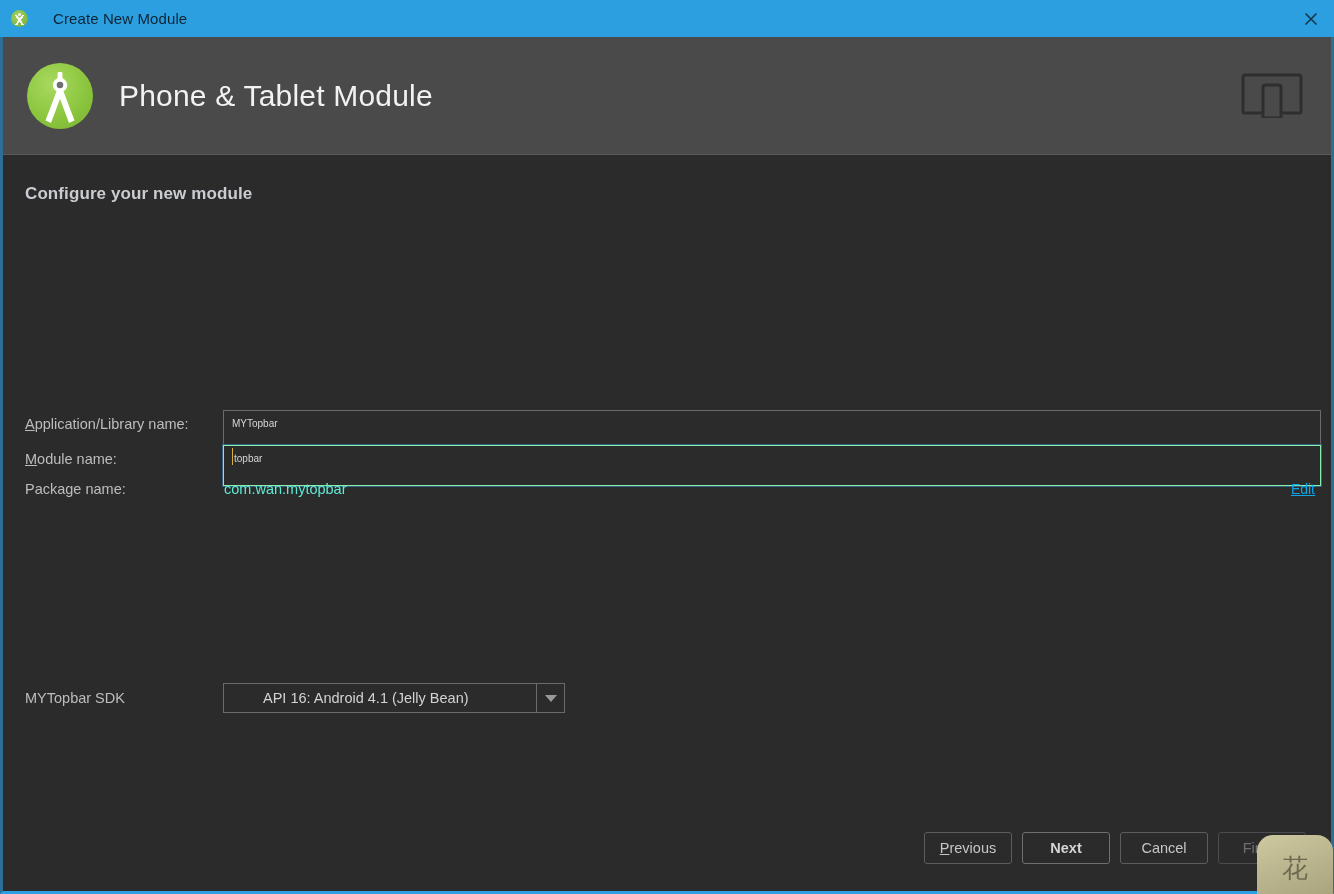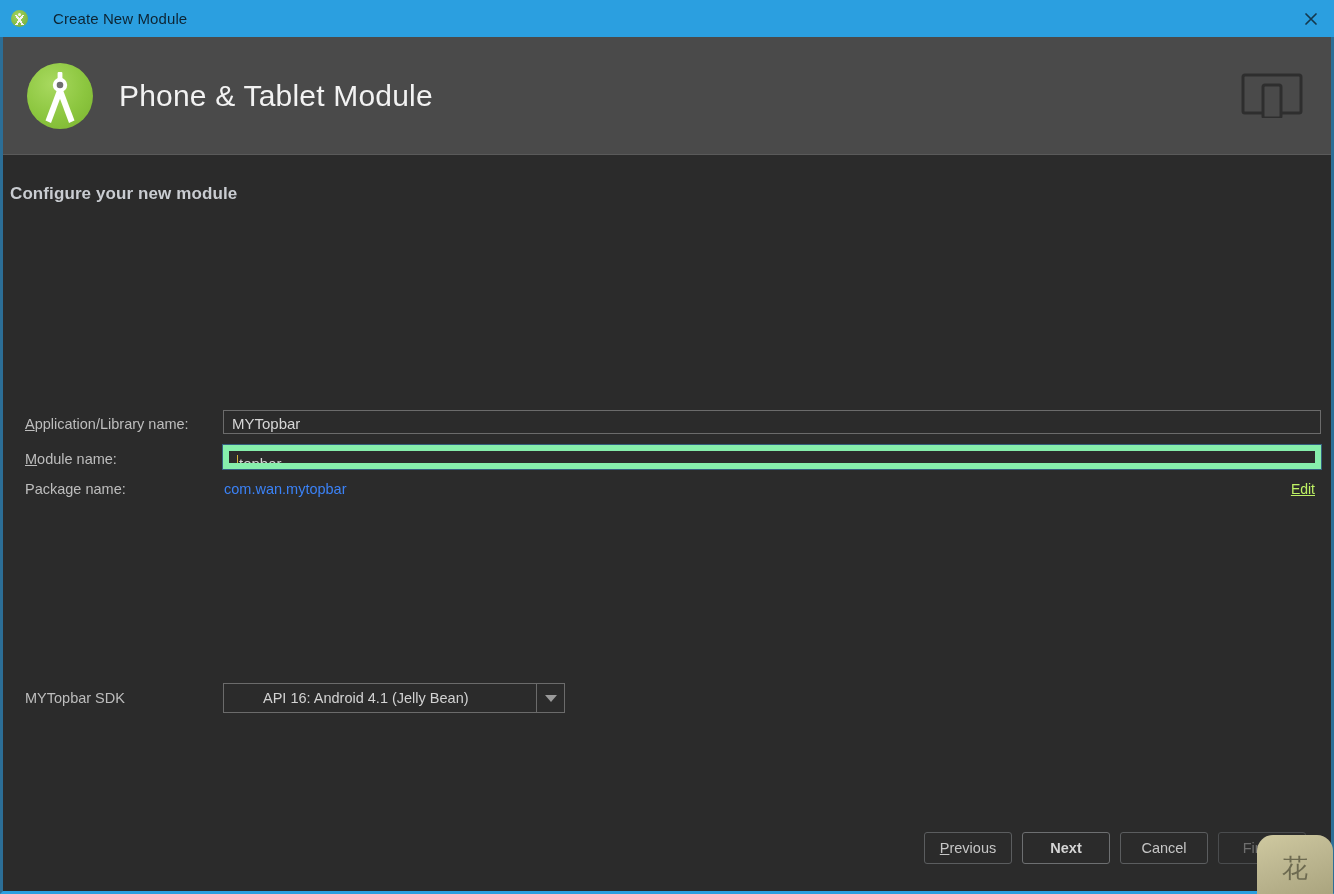--- a/index.html
+++ b/index.html
@@ -125,21 +125,21 @@
 
   
   #content {
     position: relative;
     height: 736px;
     background: #2b2b2b;
     padding: 0;
   }
   #section-heading {
     position: absolute;
-    left: 7px; top: 29px;
+    left: 22px; top: 29px;
     color: #c9ccd1;
     font-size: 17px;
     font-weight: bold;
     letter-spacing: 0.1px;
   }
 
   .form-row {
     position: absolute;
     left: 0;
     width: 100%;
@@ -151,56 +151,56 @@
     height: 28px;
     line-height: 28px;
     color: #bdbdbd;
     font-size: 14.5px;
     white-space: nowrap;
   }
   .form-label .mn { text-decoration: underline; }
 
   .text-field {
     position: absolute;
-    height: 24px;
+    height: 41px;
     background: #2b2b2b;
     border: 1px solid #6b6b6b;
     color: #d6d6d6;
-    font-size: 15px;
+    font-size: 10px;
     line-height: 26px;
     padding-left: 8px;
     white-space: nowrap;
     overflow: hidden;
   }
   .text-field.focused {
-    border: 6px solid #86efac;
+    border: 1px solid #86efac;
     box-shadow: 0 0 0 1px #35607f;
   }
   .caret {
     display: inline-block;
     width: 1px;
     height: 17px;
     background: #d4b23c;
     vertical-align: -3px;
     margin-right: 1px;
   }
 
   .static-value {
     position: absolute;
     height: 28px;
     line-height: 28px;
-    color: #3b82f6;
+    color: #5eead4;
     font-size: 14.5px;
   }
   #edit-link {
     position: absolute;
     right: 16px; top: 0;
     height: 28px;
     line-height: 28px;
-    color: #bef264;
+    color: #0ea5e9;
     font-size: 14px;
     text-decoration: underline;
     cursor: pointer;
   }
 
   
   #sdk-label {
     position: absolute;
     left: 22px; top: 0;
     height: 30px; line-height: 30px;

